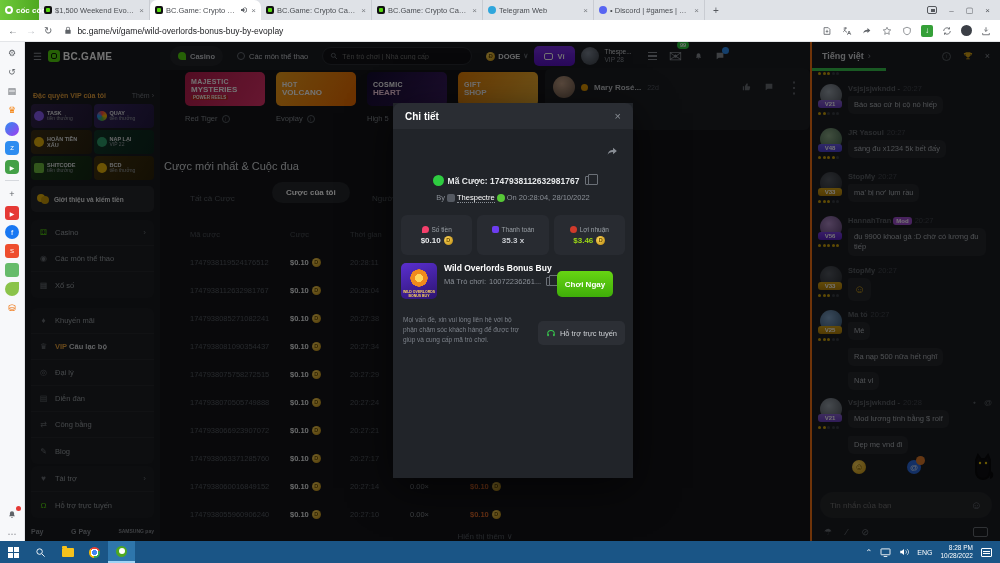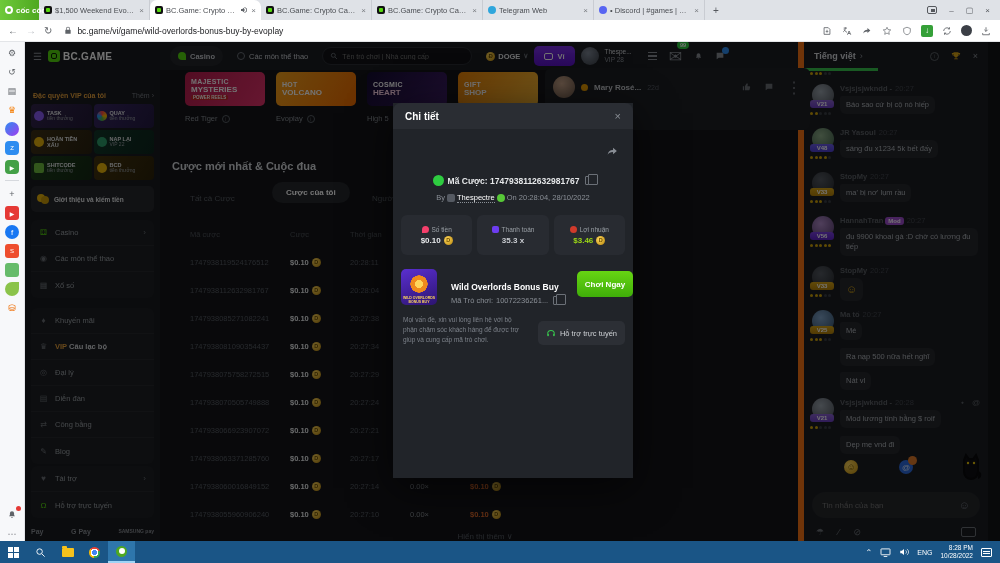--- a/index.html
+++ b/index.html
@@ -116,21 +116,21 @@
   .banner .l3{font-size:4.5px;background:#c62828;border-radius:2px;padding:0 2px;margin-top:1px}
   .bn1{background:linear-gradient(120deg,#b71c4d,#e2336b)}
   .bn2{background:linear-gradient(120deg,#f4a11b,#ef6c00);color:#fff}
   .bn3{background:linear-gradient(120deg,#160d33,#3c1d63)}
   .bn3 .l2{color:#ffd4e8}
   .bn4{background:linear-gradient(120deg,#e98208,#f7b733)}
   .provider{position:absolute;top:72px;font-size:7.5px;color:#8a8f96;display:flex;align-items:center;gap:4px}
   .infoc{width:8px;height:8px;border:1px solid #5a5f66;border-radius:50%;color:#5a5f66;font-size:5px;
          display:flex;align-items:center;justify-content:center;font-style:normal}
   
-  .bets-title{position:absolute;left:12px;top:118px;font-size:11px;font-weight:bold;color:#d4d7db}
+  .bets-title{position:absolute;left:4px;top:118px;font-size:11px;font-weight:normal;color:#d4d7db}
   .btab{position:absolute;top:148px;font-size:8px;color:#5a5f66}
   .btab.active{background:#26282d;border-radius:13px;padding:6px 14px;color:#fff;font-weight:bold;top:140px}
   .thead,.trow{position:absolute;left:0;width:100%;display:grid;
                grid-template-columns:100px 60px 60px 60px 90px;padding-left:30px;align-items:center}
   .thead{top:188px;font-size:7.5px;color:#4d5158}
   .trow{height:28px;font-size:7.5px;color:#565b63}
   .c-bet{display:flex;align-items:center;gap:3px;color:#e6e8ea;font-weight:bold}
   .coin{width:9px;height:9px;border-radius:50%;background:radial-gradient(circle at 35% 35%,#ffd65c,#b8860b);
         display:inline-flex;align-items:center;justify-content:center;font-size:5.5px;font-weight:bold;
         color:#6b4e00;font-style:normal;flex:none}
@@ -140,21 +140,21 @@
   
   .post{position:absolute;left:520px;top:26px;width:265px;height:62px;background:#1d1f24;border-radius:6px;z-index:2;padding:8px}
   .post-row{display:flex;align-items:center;gap:6px}
   .post-av{width:22px;height:22px;border-radius:50%;background:radial-gradient(circle at 40% 35%,#c9a58a,#6d584a)}
   .sun{width:7px;height:7px;border-radius:50%;background:#f0a000;display:inline-block}
   .post-name{font-size:8px;font-weight:bold;color:#c9ccd1}
   .post-time{font-size:7px;color:#565b63}
   .post-ics{margin-left:auto;display:flex;gap:12px;align-items:center;color:#6b7077}
   .pemoji{position:absolute;left:38px;top:38px;width:12px;height:12px;border-radius:50%;background:#e8b40c}
   
-  .chat{position:absolute;right:12px;top:0;width:190px;height:100%;background:#1c1e23;border-left:6px solid #f97316;z-index:1}
+  .chat{position:absolute;right:0;top:0;width:190px;height:100%;background:#1c1e23;border-left:2px solid #f97316;z-index:1}
   .chead{position:absolute;left:0;top:0;width:100%;height:28px;display:flex;align-items:center;gap:4px;padding:0 10px}
   .chead .t{font-size:9px;font-weight:bold;color:#d4d7db}
   .chead .arr{color:#8a8f96;font-size:9px}
   .chead .sp{flex:1}
   .chead .ic{color:#8a8f96;font-size:9px;margin-left:8px;display:flex;align-items:center}
   .cunder{position:absolute;left:0;top:26px;width:74px;height:3px;background:#38c54e}
   .msg{position:absolute;left:0;width:100%}
   .mav{position:absolute;left:8px;top:0;width:22px;height:22px;border-radius:50%}
   .a1{background:radial-gradient(circle at 40% 35%,#9aa3ad,#4a4f57)}
   .a2{background:radial-gradient(circle at 40% 35%,#8fae8a,#3d5c48)}
@@ -211,21 +211,21 @@
   .stats{position:absolute;left:8px;top:112px;width:224px;display:flex;gap:5px}
   .stat{flex:1;background:#282b31;border-radius:6px;height:40px;display:flex;flex-direction:column;
         align-items:center;justify-content:center;gap:3px}
   .stat .lab{display:flex;align-items:center;gap:3px;font-size:6.5px;color:#9aa0a6}
   .sic{width:7px;height:7px;border-radius:2px}
   .sic.pink{background:#f43f6b;border-radius:50% 50% 50% 0}
   .sic.purp{background:#6d3df0}
   .sic.red{background:#d03a2b;border-radius:50%}
   .stat .val{display:flex;align-items:center;gap:3px;font-size:8px;font-weight:bold;color:#e6e8ea}
   .val.green b{color:#9bd816}
-  .gamecard{position:absolute;left:8px;top:160px;width:232px;height:42px;display:flex;align-items:flex-end;gap:14px}
+  .gamecard{position:absolute;left:8px;top:160px;width:212px;height:42px;display:flex;align-items:flex-start;gap:7px}
   .thumb{width:36px;height:36px;border-radius:5px;flex:none;position:relative;overflow:hidden;
          background:linear-gradient(160deg,#5a2fd0,#2d1470)}
   .thumb .burst{position:absolute;left:50%;top:42%;width:20px;height:20px;transform:translate(-50%,-50%);
                 background:radial-gradient(circle,#ffd65c 0 30%,#f08a1d 30% 60%,transparent 62%);border-radius:50%}
   .thumb .tl{position:absolute;left:0;right:0;bottom:1px;text-align:center;font-size:3.5px;font-weight:bold;color:#ffd65c;line-height:1.2}
   .ginfo .gt{font-size:8.5px;font-weight:bold;color:#fff;margin-bottom:4px}
   .ginfo .gid{font-size:7.5px;color:#8a8f96;display:flex;align-items:center;gap:3px}
   .playbtn{position:absolute;right:0;top:8px;width:56px;height:26px;background:linear-gradient(180deg,#67d513,#3fae09);
            border-radius:5px;color:#fff;font-size:8px;font-weight:bold;display:flex;align-items:center;justify-content:center}
   .supp{position:absolute;left:10px;top:212px;width:118px;font-size:6.5px;color:#7d828a;line-height:1.5}

